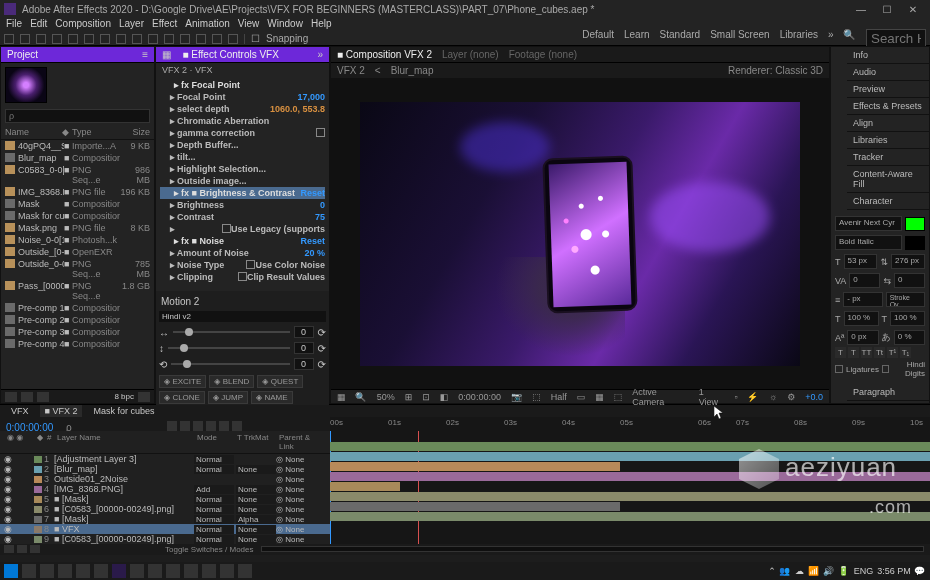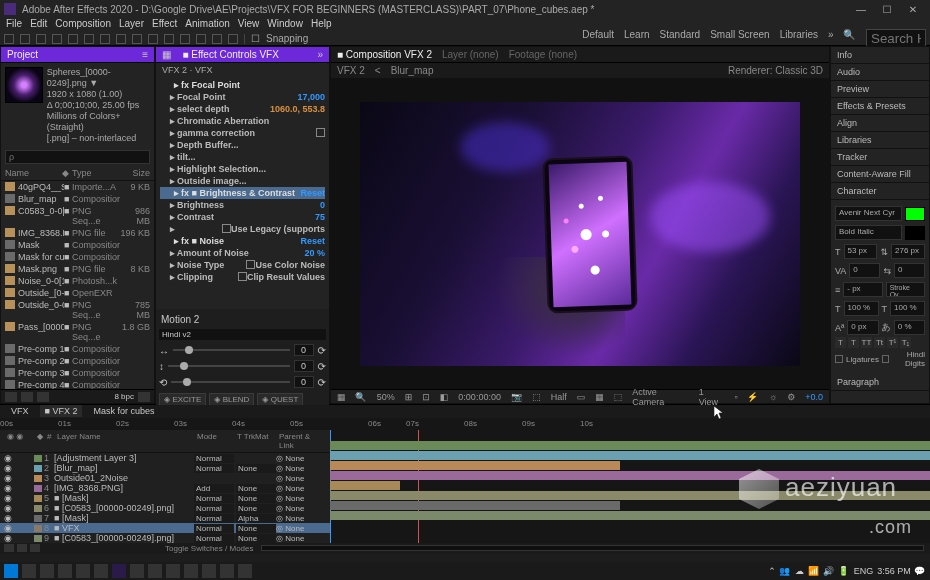--- a/index.html
+++ b/index.html
@@ -46,21 +46,21 @@
 
 .effects { width: 175px; }
 .fx-list { padding: 2px 4px; font-size: 9px; }
 .fx-row { display: flex; padding: 1px 0; color: #bbb; font-weight: bold; }
 .fx-row .lab { flex: 1; padding-left: 10px; }
 .fx-row .val { color: #3399ff; }
 .fx-row .val.orange { color: #d89040; }
 .fx-row .cb { width: 9px; height: 9px; border: 1px solid #888; background: #222; }
 .fx-row.head { color: #ddd; padding-left: 4px; }
 .fx-row.sel { background: #4a6a8f; }
-.motion { margin-top: 24px; background: #1e1e1e; padding: 3px; }
+.motion { margin-top: 6px; background: #1e1e1e; padding: 3px; }
 .mo-row { display: flex; align-items: center; gap: 4px; padding: 2px 0; }
 .slider { flex: 1; height: 2px; background: #444; position: relative; }
 .slider .knob { width: 8px; height: 8px; background: #aaa; border-radius: 50%; position: absolute; top: -3px; left: 10%; }
 .mo-val { width: 20px; font-size: 9px; background: #111; text-align: center; border: 1px solid #333; }
 .pbtn-row { display: flex; flex-wrap: wrap; gap: 3px; padding: 3px 0; }
 .pbtn { font-size: 8px; padding: 1px 4px; background: #2a2a2a; border: 1px solid #3a3a3a; color: #999; }
 
 .viewer { flex: 1; display: flex; flex-direction: column; }
 .comp-tab { display: flex; gap: 10px; padding: 2px 6px; font-size: 10px; background: #1a1a1a; }
 .comp-tab .crumb { color: #888; }
@@ -70,21 +70,21 @@
 .glow { position: absolute; border-radius: 50%; filter: blur(6px); }
 .g1 { width: 120px; height: 70px; background: #a050ff; top: 80px; right: 30px; opacity: .5; }
 .g2 { width: 90px; height: 50px; background: #5a3aff; top: 20px; left: 100px; opacity: .4; }
 .phone { position: absolute; width: 90px; height: 155px; left: 185px; top: 55px; background: #0a0510; border-radius: 10px; border: 2px solid #1a1020; overflow: hidden; transform: rotate(-2deg); }
 .phone .screen { position: absolute; inset: 4px; background: radial-gradient(circle at 40% 30%, #fff 2px, transparent 3px), radial-gradient(circle at 70% 50%, #fff 3px, transparent 4px), radial-gradient(circle at 30% 60%, #ffaaff 3px, transparent 4px), radial-gradient(circle at 55% 75%, #fff 4px, transparent 5px), radial-gradient(circle at 20% 40%, #ff80ff 2px, transparent 3px), radial-gradient(circle at 65% 25%, #fff 2px, transparent 3px), radial-gradient(circle at 45% 50%, #fff 5px, transparent 6px), linear-gradient(150deg, #3a1a6a, #d070ff, #5a2a9a); }
 .hand { position: absolute; width: 130px; height: 100px; left: 135px; top: 155px; background: radial-gradient(ellipse at 60% 30%, #3a2a4a 30%, transparent 70%); opacity: .9; }
 .viewer-ctrl { height: 14px; background: #1f1f1f; border-top: 1px solid #000; display: flex; align-items: center; gap: 6px; padding: 0 4px; font-size: 9px; color: #999; }
 .viewer-ctrl .vc { padding: 0 2px; }
 
 .rpanels { width: 100px; display: flex; flex-direction: column; }
-.rp { flex: 0 0 auto; padding: 3px 6px; font-size: 9px; color: #bbb; border-bottom: 1px solid #111; }
+.rp { flex: 0 0 auto; padding: 3px 6px; font-size: 9px; color: #bbb; border-bottom: 1px solid #111; margin-left: 16px; }
 .char-panel { padding: 4px; }
 .char-row { display: flex; gap: 3px; padding: 2px 0; align-items: center; font-size: 9px; color: #aaa; }
 .char-row .sel { flex: 1; background: #111; border: 1px solid #333; padding: 1px 3px; font-size: 8px; height: 15px; overflow: hidden; }
 .swatch { width: 20px; height: 14px; background: #00ff00; border: 1px solid #000; }
 .swatch.b { background: #000; }
 .t-btns { display: flex; gap: 2px; }
 .t-btn { width: 11px; height: 11px; background: #2a2a2a; font-size: 8px; text-align: center; line-height: 11px; color: #aaa; }
 .chklab { display: flex; align-items: center; gap: 3px; font-size: 8px; text-align: right; }
 .chklab .cb { width: 8px; height: 8px; border: 1px solid #666; }
 
@@ -124,21 +124,21 @@
 .tr8 { background: #7a8a6a; width: 100%; top: 81px; }
 .tl-foot { height: 12px; background: #1a1a1a; display: flex; }
 .tl-foot .toggle { margin-left: 120px; font-size: 8px; color: #888; padding: 1px; }
 .scroll { flex: 1; background: #0f0f0f; margin: 2px 6px; height: 6px; border: 1px solid #333; }
 
 .taskbar { position: absolute; bottom: 0; left: 0; right: 0; height: 18px; background: #1a1a1a; display: flex; align-items: center; padding: 0 4px; gap: 4px; font-size: 9px; color: #ccc; }
 .taskbar .tb { width: 14px; height: 14px; background: #333; }
 .taskbar .tb.ae { background: #2a1a4a; }
 .taskbar .tray { margin-left: auto; display: flex; gap: 4px; align-items: center; }
 
-.watermark { position: absolute; right: 18px; bottom: 40px; font-size: 26px; color: rgba(255,255,255,.65); font-weight: 300; letter-spacing: 1px; pointer-events: none; }
+.watermark { position: absolute; right: 18px; bottom: 60px; font-size: 26px; color: rgba(255,255,255,.65); font-weight: 300; letter-spacing: 1px; pointer-events: none; }
 .watermark .cube { display: inline-block; width: 40px; height: 40px; position: relative; margin-right: 6px; vertical-align: middle; }
 .watermark .cube::before { content: ""; position: absolute; inset: 0; background: linear-gradient(135deg, rgba(255,255,255,.55), rgba(255,255,255,.25)); clip-path: polygon(50% 0, 100% 25%, 100% 75%, 50% 100%, 0 75%, 0 25%); }
 
 .cursor { position: absolute; left: 714px; top: 406px; width: 10px; height: 14px; pointer-events: none; }
 .cursor svg { width: 100%; height: 100%; }
 </style>
 </head>
 <body>
 
 <div class="titlebar">
@@ -194,27 +194,20 @@
 
 <div class="main">
 
   <div class="panel project">
     <div class="panel-tab">
       <span class="active">Project</span>
       <span style="margin-left:auto">≡</span>
     </div>
     <div class="thumb-row">
       <div class="thumb"></div>
-      <div class="thumb-info">
-        <div>Spheres_[0000-0249].png ▼</div>
-        <div>1920 x 1080 (1.00)</div>
-        <div>Δ 0;00;10;00, 25.00 fps</div>
-        <div>Millions of Colors+ (Straight)</div>
-        <div>[.png] – non-interlaced</div>
-      </div>
     </div>
     <div class="proj-search">
         <input placeholder="ρ" style="">
       </div>
     <div class="proj-header">
       <span class="c-name">Name</span>
       <span style="width:10px">◆</span>
       <span class="c-type">Type</span>
       <span class="c-size">Size</span>
     </div>
@@ -565,20 +558,32 @@
   </div>
 </div>
 
 <div class="timeline">
   <div class="tl-tabs">
     <span class="t">VFX</span>
     <span class="t active">■ VFX 2</span>
     <span class="t">Mask for cubes</span>
   </div>
   <div class="tl-top">
+    <div class="tl-time">
+      <span>0;00;00;00</span>
+      <span style="margin-left:10px;color:#888">ρ</span>
+      <span class="tl-icons" style="display:inline-flex;margin-left:90px">
+        <span class="ti"></span>
+        <span class="ti"></span>
+        <span class="ti"></span>
+        <span class="ti"></span>
+        <span class="ti"></span>
+        <span class="ti"></span>
+      </span>
+    </div>
     <div class="tl-ruler" id="ruler">
         <span class="mk" style="left: 0px;">00s</span>
         <span class="mk" style="left: 58px;">01s</span>
         <span class="mk" style="left: 116px;">02s</span>
         <span class="mk" style="left: 174px;">03s</span>
         <span class="mk" style="left: 232px;">04s</span>
         <span class="mk" style="left: 290px;">05s</span>
         <span class="mk" style="left: 368px;">06s</span>
         <span class="mk" style="left: 406px;">07s</span>
         <span class="mk" style="left: 464px;">08s</span>

